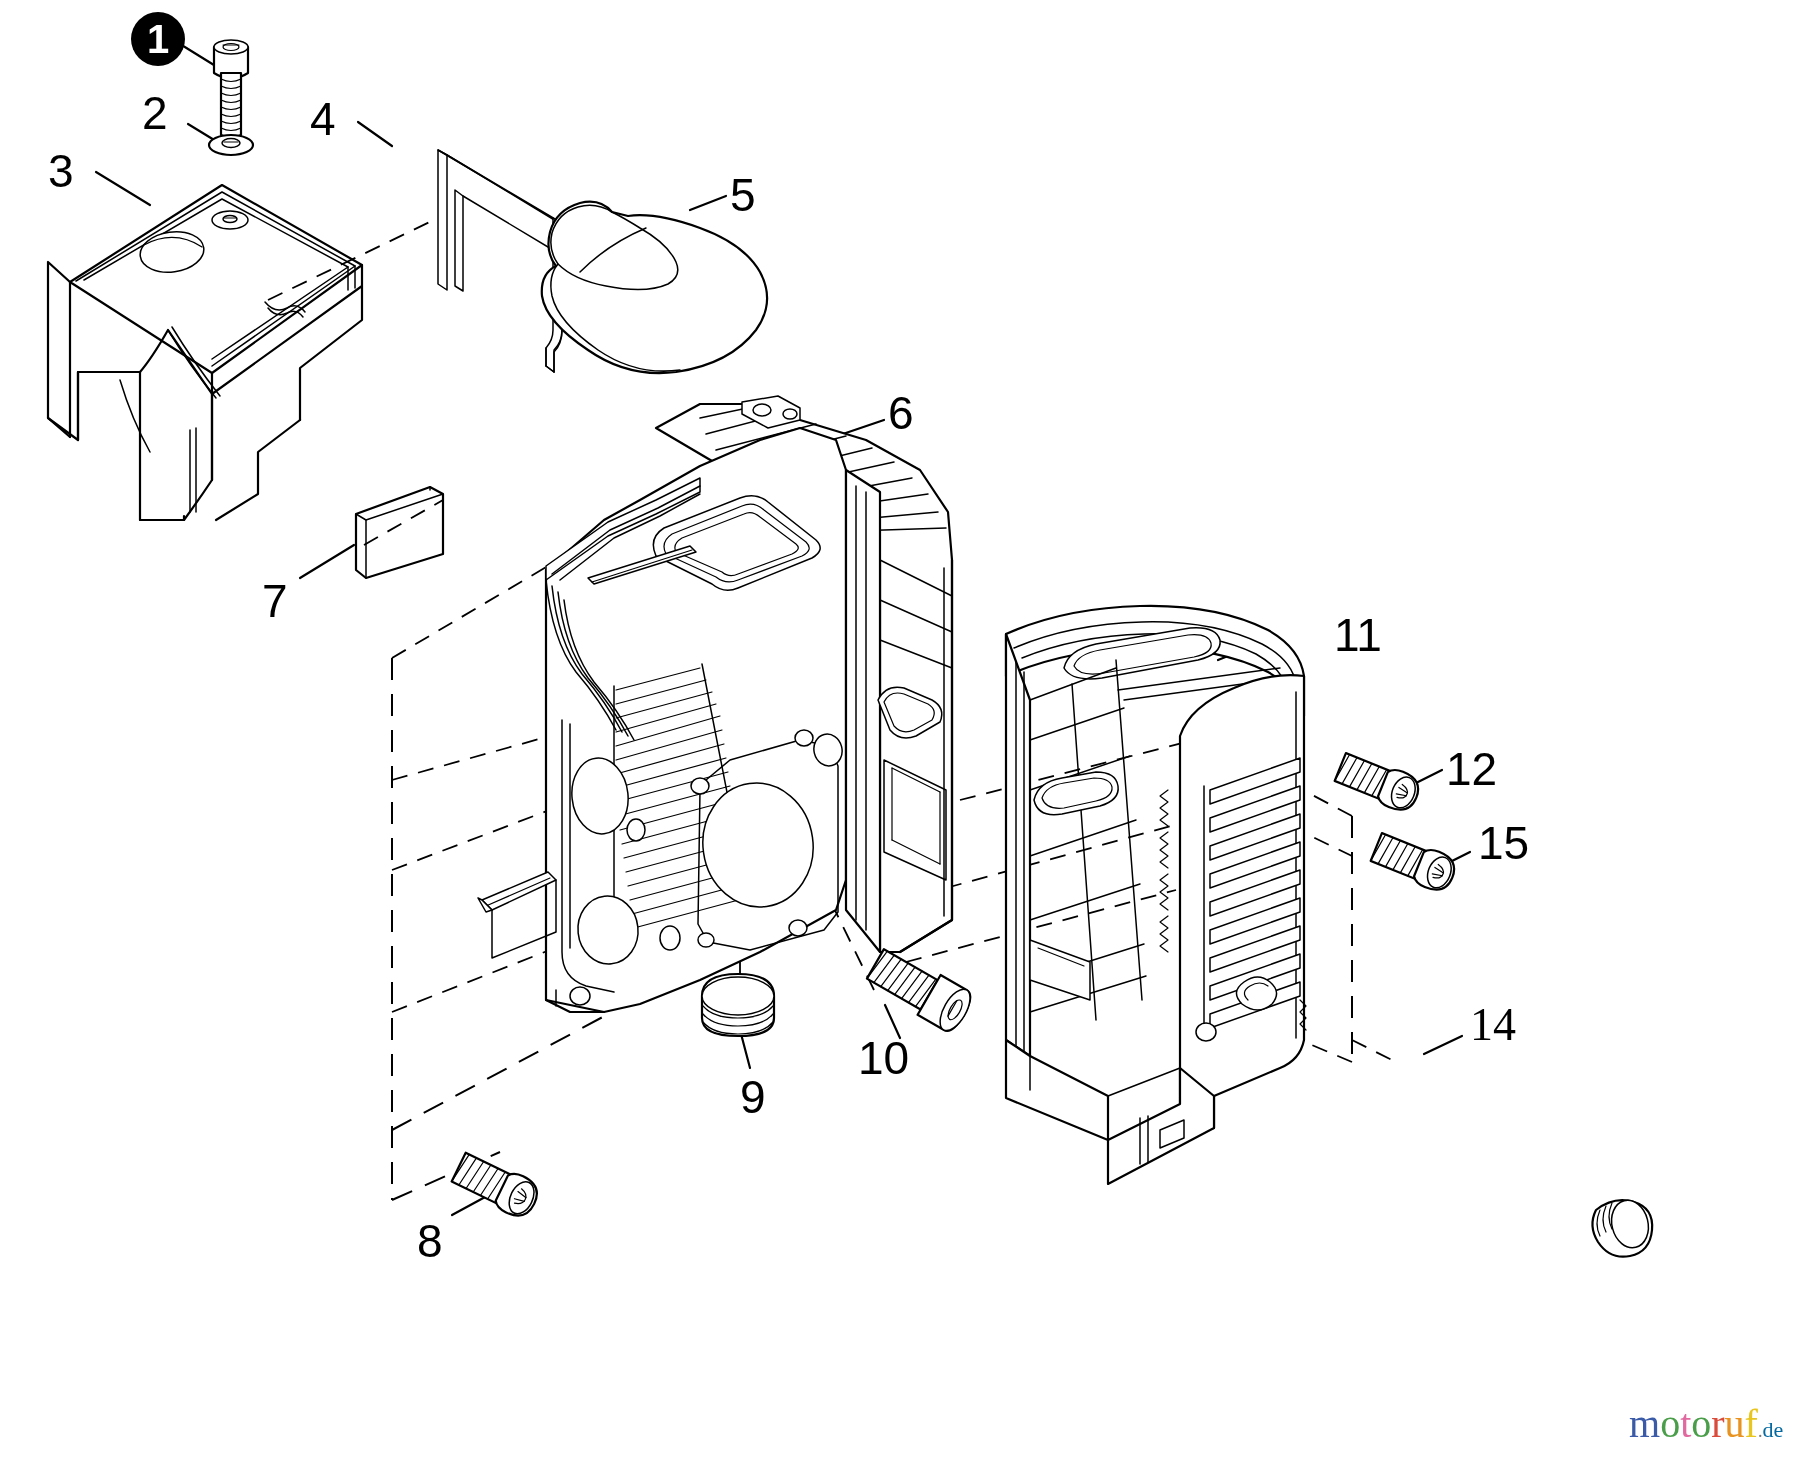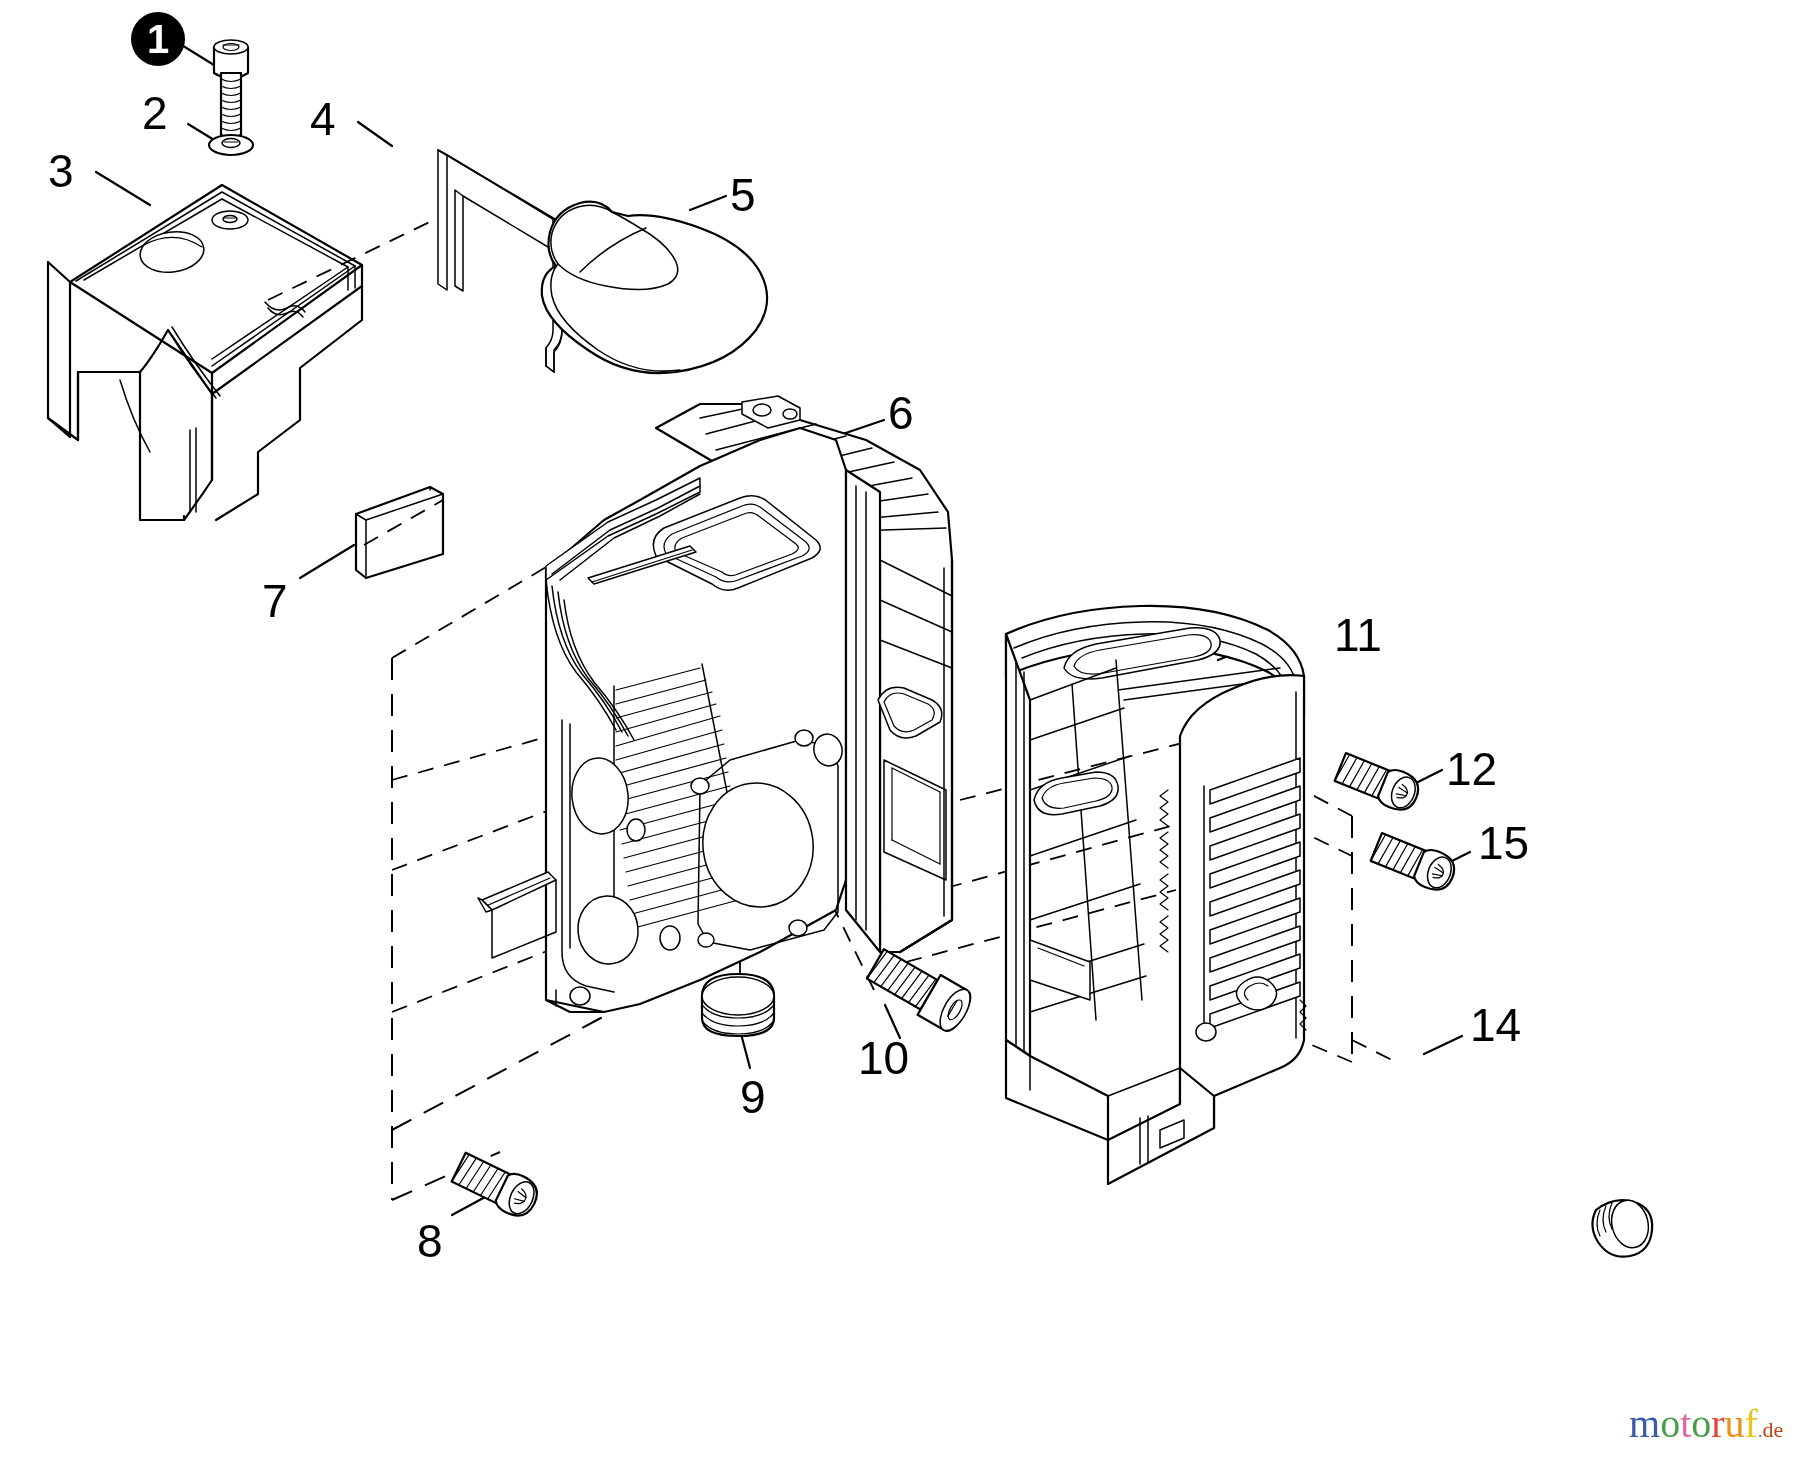--- a/index.html
+++ b/index.html
@@ -609,19 +609,19 @@
 <div class="callout" style="left:740px;top:1074px;">9</div>
 
 <div class="callout" style="left:858px;top:1035px;">10</div>
 
 <div class="callout" style="left:1334px;top:612px;">11</div>
 
 <div class="callout" style="left:1446px;top:738px;margin-top:8px;">12</div>
 
 <div class="callout" style="left:1478px;top:820px;">15</div>
 
-<div class="callout" style="left:1470px;top:1002px;">14</div>
+<div class="callout" style="left:1470px;top:1002px;font-family:Liberation Serif, serif;">14</div>
 
 <div id="watermark">
-  <span style="color:#3b5ba8">m</span><span style="color:#4a9e4a">o</span><span style="color:#e06aa0">t</span><span style="color:#4a9e4a">o</span><span style="color:#d94b3a">r</span><span style="color:#e8931f">u</span><span style="color:#e8c51f">f</span><span class="wm-dot" style="color:#7a7a7a">.</span><span class="wm-de" style="color:#c2410c">de</span>
+  <span style="color:#3b5ba8">m</span><span style="color:#4a9e4a">o</span><span style="color:#e06aa0">t</span><span style="color:#4a9e4a">o</span><span style="color:#d94b3a">r</span><span style="color:#e8931f">u</span><span style="color:#e8c51f">f</span><span class="wm-dot" style="color:#7a7a7a">.</span><span class="wm-de" style="color:#0369a1">de</span>
 </div>
 
 </div>
 
 </body></html>

